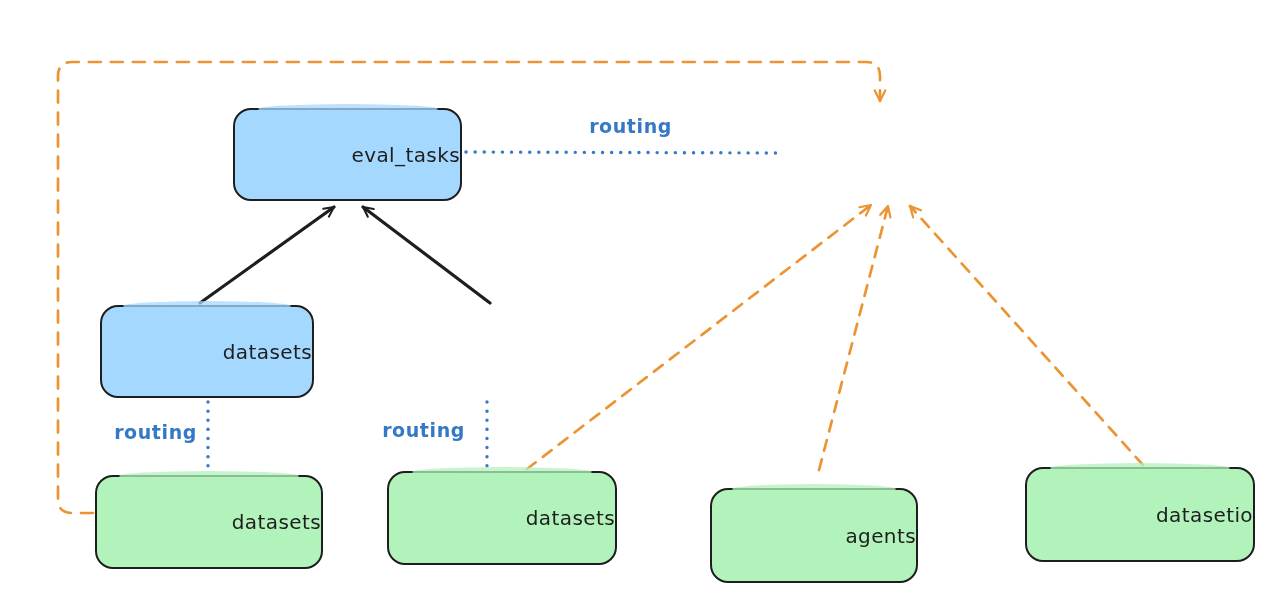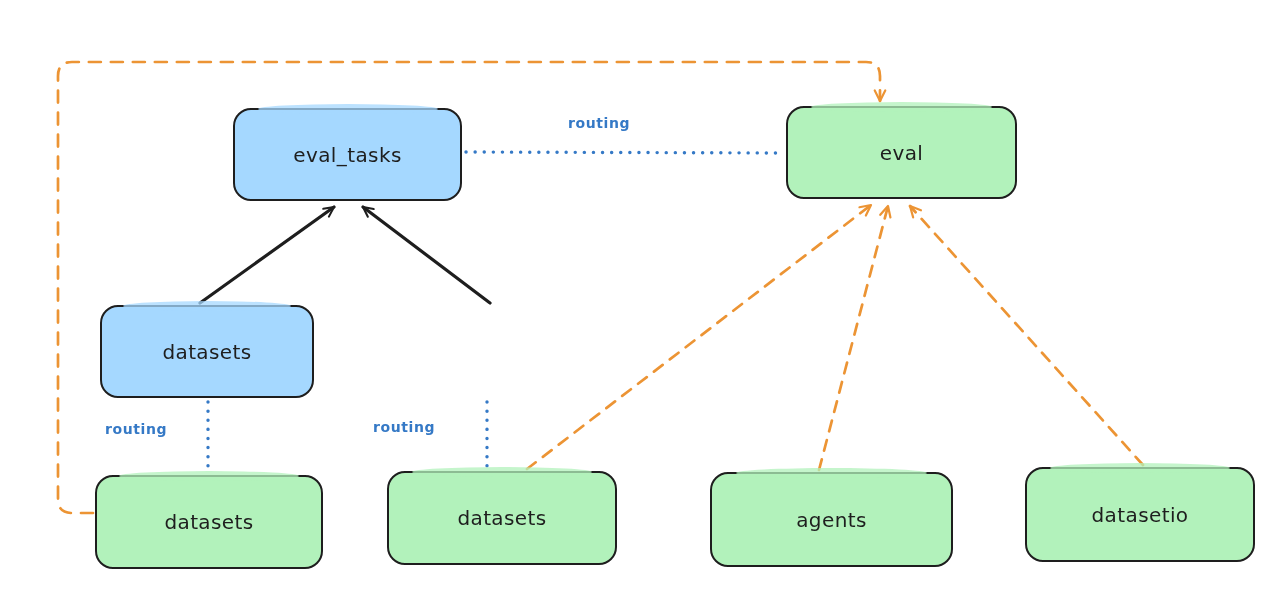--- a/index.html
+++ b/index.html
@@ -7,21 +7,21 @@
     position:relative;
     width:1280px;height:596px;
     background:#ffffff;
     overflow:hidden;
     font-family:"DejaVu Sans", sans-serif;
   }
   .edges{position:absolute;left:0;top:0;width:1280px;height:596px;z-index:1;}
   .node{
     position:absolute;
     z-index:2;
-    display:flex;align-items:center;justify-content:center;
+    display:flex;align-items:center;justify-content:flex-end;
     border:2.6px solid #1e1e1e;
     border-radius:18px;
     color:#1e1e1e;
     font-size:20px;
     letter-spacing:.4px;
     box-sizing:border-box;
   }
   
   .node::before{
     content:"";
@@ -33,23 +33,23 @@
     opacity:.75;
     z-index:-1;
   }
   .node.blue{--fill:#a5d8ff;background:#a5d8ff;}
   .node.green{--fill:#b2f2bb;background:#b2f2bb;}
   .edge-label{
     position:absolute;
     z-index:3;
     color:#3579c6;
     font-weight:600;
-    font-size:14px;
+    font-size:19px;
     letter-spacing:.6px;
-    text-align:left;
+    text-align:right;
   }
 </style>
 </head>
 <body>
 
 <div class="stage">
 
   <svg class="edges" width="1280" height="596" viewBox="0 0 1280 596" xmlns="http://www.w3.org/2000/svg">
     <defs>
       <marker id="arrow-black" viewBox="0 0 12 12" refX="10.5" refY="6" markerWidth="13" markerHeight="13" markerUnits="userSpaceOnUse" orient="auto">
@@ -73,30 +73,27 @@
     <path d="M93,513 L72,513 Q58,513 58,499 L58,76 Q58,62 72,62 L866,62 Q880,62 880,76 L880,101" fill="none" stroke="#ec9434" stroke-width="2.7" stroke-linecap="round" stroke-dasharray="12 10" marker-end="url(#arrow-orange)"></path>
   </svg>
 
   <div class="node blue" style="left:233px;top:108px;width:229px;height:93px">
     <span>eval_tasks</span>
   </div>
   <div class="node blue" style="left:100px;top:305px;width:214px;height:93px">
     <span>datasets</span>
   </div>
 
-  <div class="node green" style="left:786px;top:106px;width:231px;height:93px">
-    <span>eval</span>
-  </div>
   <div class="node green" style="left:95px;top:475px;width:228px;height:94px">
     <span>datasets</span>
   </div>
   <div class="node green" style="left:387px;top:471px;width:230px;height:94px">
     <span>datasets</span>
   </div>
-  <div class="node green" style="left:710px;top:472px;width:243px;height:95px">
+  <div class="node green" style="left:710px;top:488px;width:208px;height:95px">
     <span>agents</span>
   </div>
   <div class="node green" style="left:1025px;top:467px;width:230px;height:95px">
     <span>datasetio</span>
   </div>
 
   <div class="edge-label" style="left:568px;top:115px;width:104px">routing</div>
   <div class="edge-label" style="left:105px;top:421px;width:92px">routing</div>
   <div class="edge-label" style="left:373px;top:419px;width:92px">routing</div>
 

